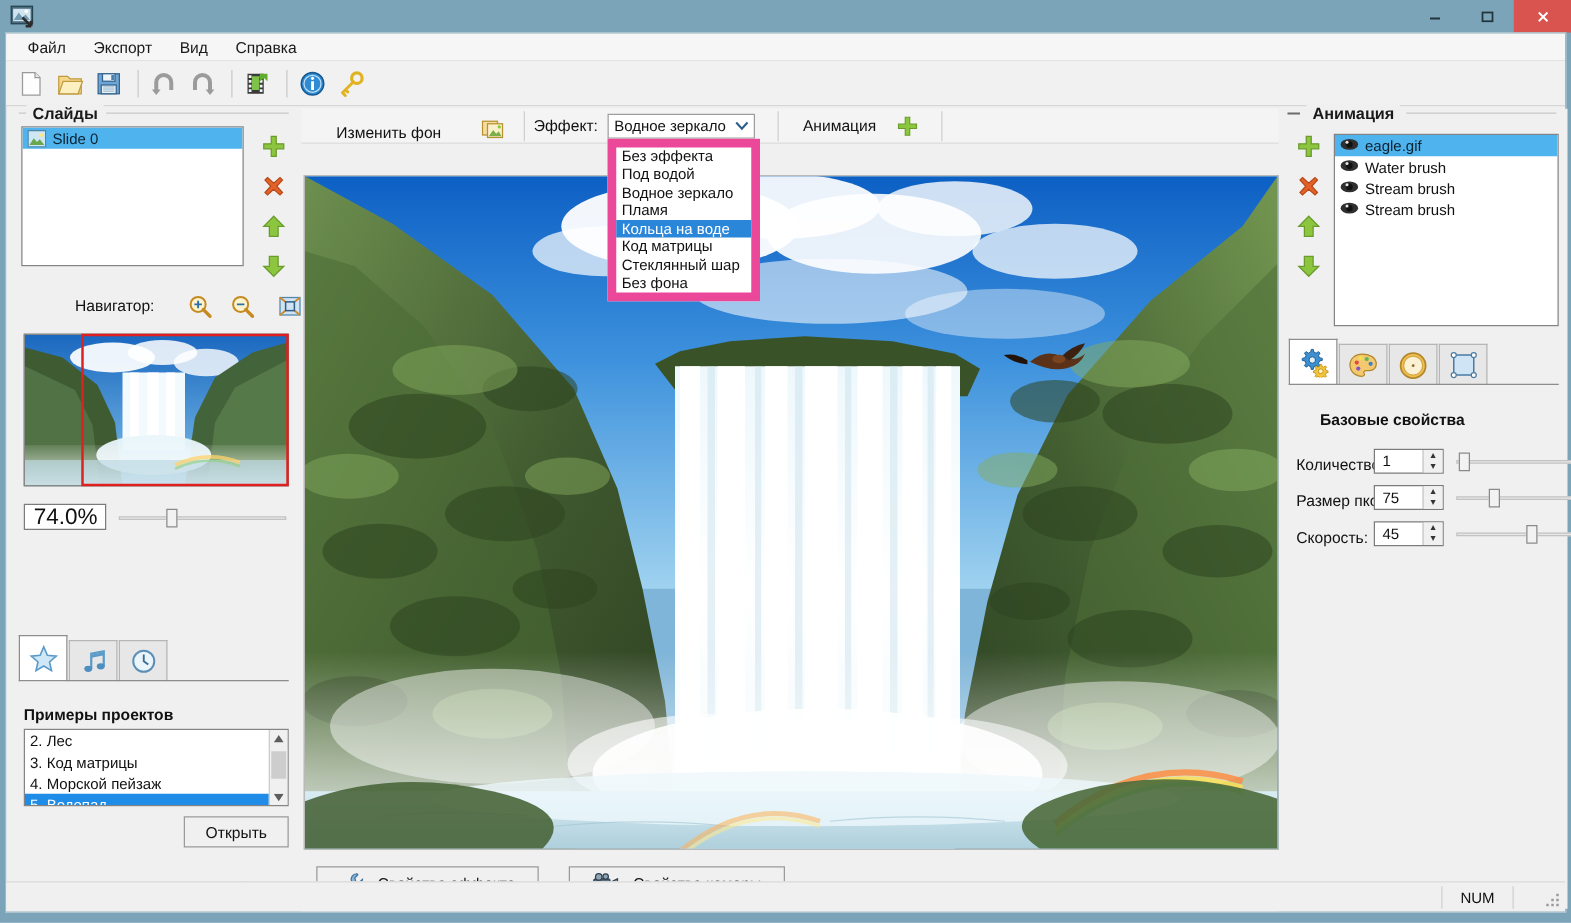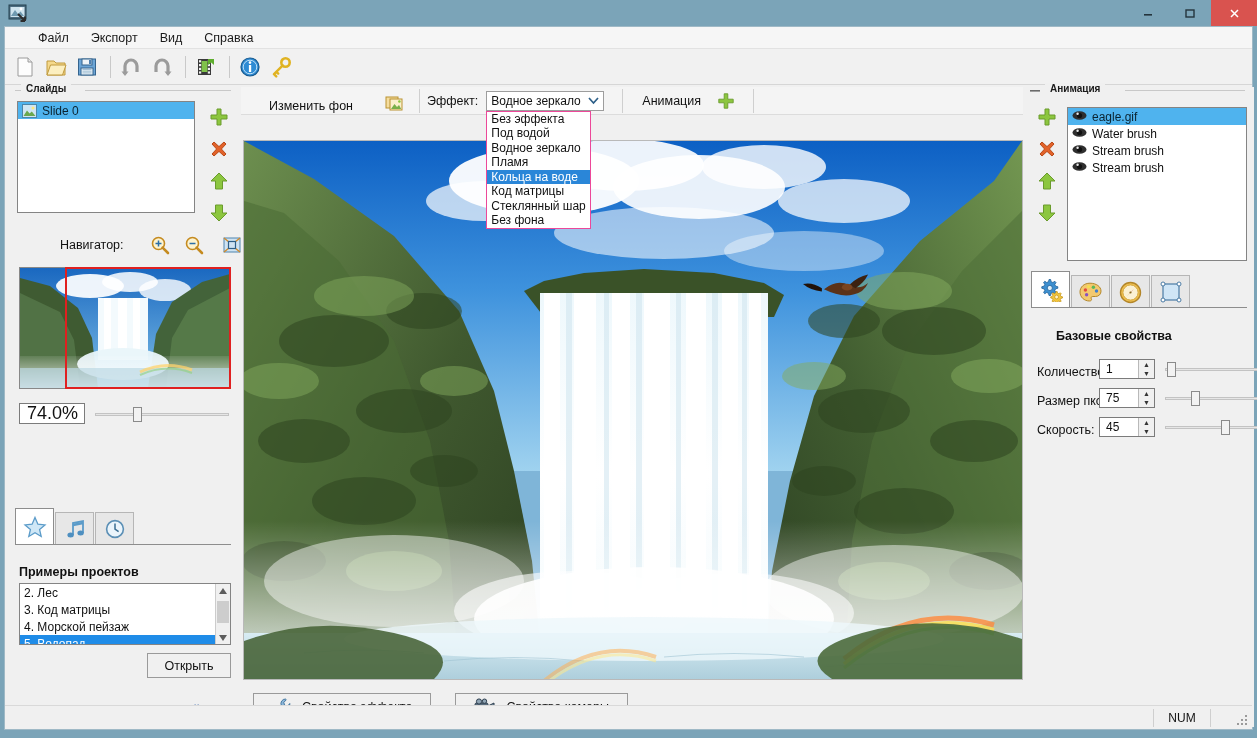--- a/index.html
+++ b/index.html
@@ -35,38 +35,38 @@
   .wbtn.close{background:#d9534f;color:#fff;width:46px;}
   
   .client{
     position:absolute;left:4px;top:26px;width:1249px;height:704px;
     background:#f0f0f0;border:1px solid #9fb9c6;box-sizing:border-box;
   }
   
   .menubar{
     position:absolute;left:0;top:0;width:1247px;height:22px;
     background:#f6f6f6;border-bottom:1px solid #e2e2e2;
-    display:flex;align-items:center;padding-left:22px;box-sizing:border-box;
+    display:flex;align-items:center;padding-left:6px;box-sizing:border-box;
   }
   .menuitem{padding:2px 11px;font-size:12.5px;color:#1a1a1a;}
   
   .toolbar{
     position:absolute;left:0;top:22px;width:1247px;height:36px;
     background:#f1f1f1;border-bottom:1px solid #d6d6d6;
     display:flex;align-items:center;padding-left:6px;box-sizing:border-box;
   }
   .tbtn{width:28px;height:28px;margin-right:3px;display:flex;align-items:center;justify-content:center;}
   .tsep{width:1px;height:22px;background:#c9c9c9;margin:0 6px;}
   
   .leftpane{
     position:absolute;left:2px;top:60px;width:232px;height:640px;
     background:#f0f0f0;
   }
   .grptitle{
-    position:absolute;font-weight:bold;font-size:10px;color:#1a1a1a;background:#f0f0f0;
+    position:absolute;font-weight:bold;font-size:13px;color:#1a1a1a;background:#f0f0f0;
     padding:0 5px;
   }
   .grpline{position:absolute;height:1px;background:#c8c8c8;}
   .listbox{
     position:absolute;background:#fff;border:1px solid #848484;box-sizing:border-box;
     overflow:hidden;
   }
   .lbrow{
     height:17px;display:flex;align-items:center;padding-left:4px;font-size:12px;color:#111;
   }
@@ -111,21 +111,21 @@
     box-sizing:border-box;
   }
   .cbtn{display:flex;align-items:flex-end;gap:22px;padding:0 8px;height:24px;font-size:12.5px;color:#111;}
   .cbsep{width:1px;height:24px;background:#cfcfcf;margin:0 7px;}
   .combo{
     position:relative;width:118px;height:20px;background:#fff;border:1px solid #9d9d9d;
     box-sizing:border-box;display:flex;align-items:center;padding-left:4px;font-size:12px;color:#111;
   }
   .combo .arw{position:absolute;right:4px;top:4px;}
   .dropdown{
-    position:absolute;left:0;top:20px;width:105px;background:#fff;border:1px solid #ec4899;
+    position:absolute;left:0;top:20px;width:122px;background:#fff;border:7px solid #ec4899;
     box-sizing:border-box;z-index:50;
   }
   .ddrow{height:14.5px;font-size:12px;padding-left:4px;color:#111;display:flex;align-items:center;}
   .ddrow.sel{background:#2a86d8;color:#fff;}
   .canvas{
     position:absolute;left:238px;top:113px;width:780px;height:540px;overflow:hidden;
     border:1px solid #b9b9b9;box-sizing:border-box;background:#7fb5d8;
   }
   .bottombar{
     position:absolute;left:236px;top:658px;width:782px;height:44px;background:#f0f0f0;

